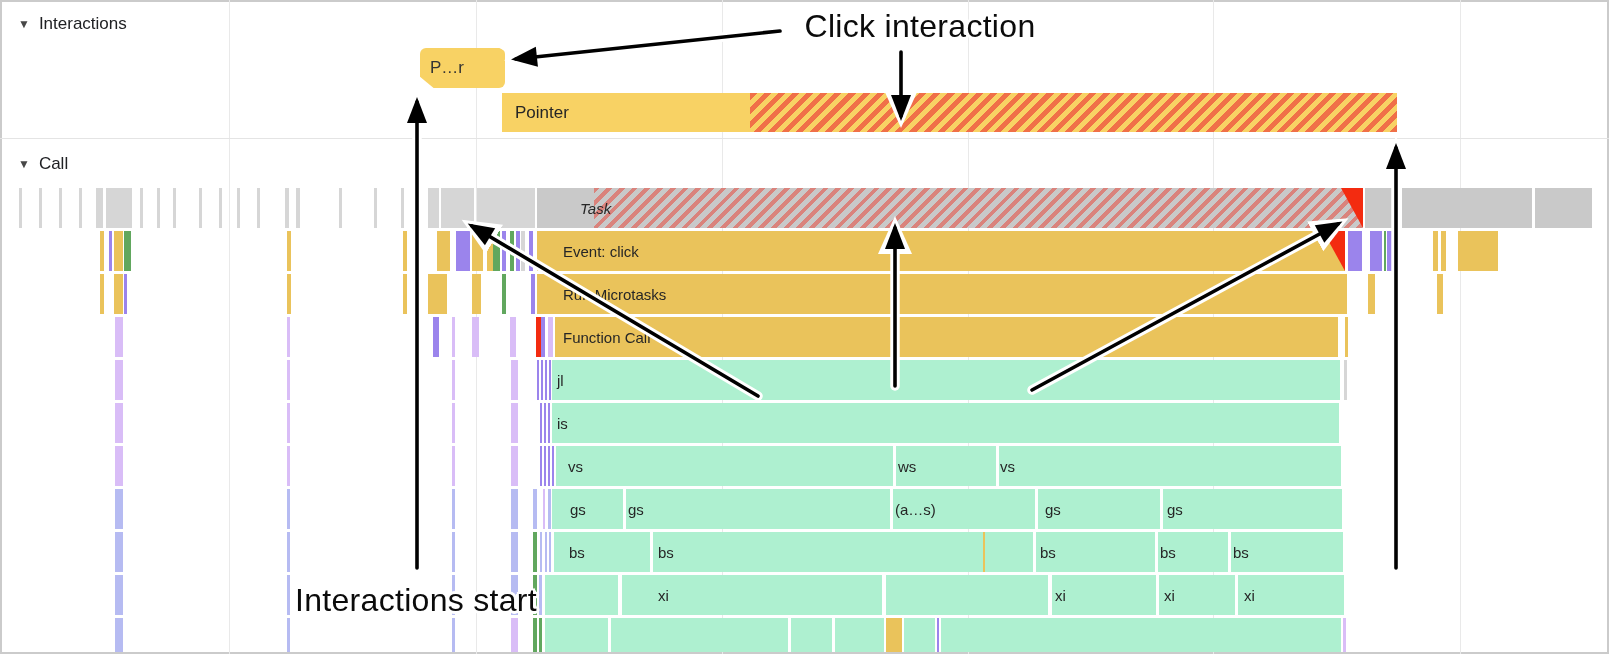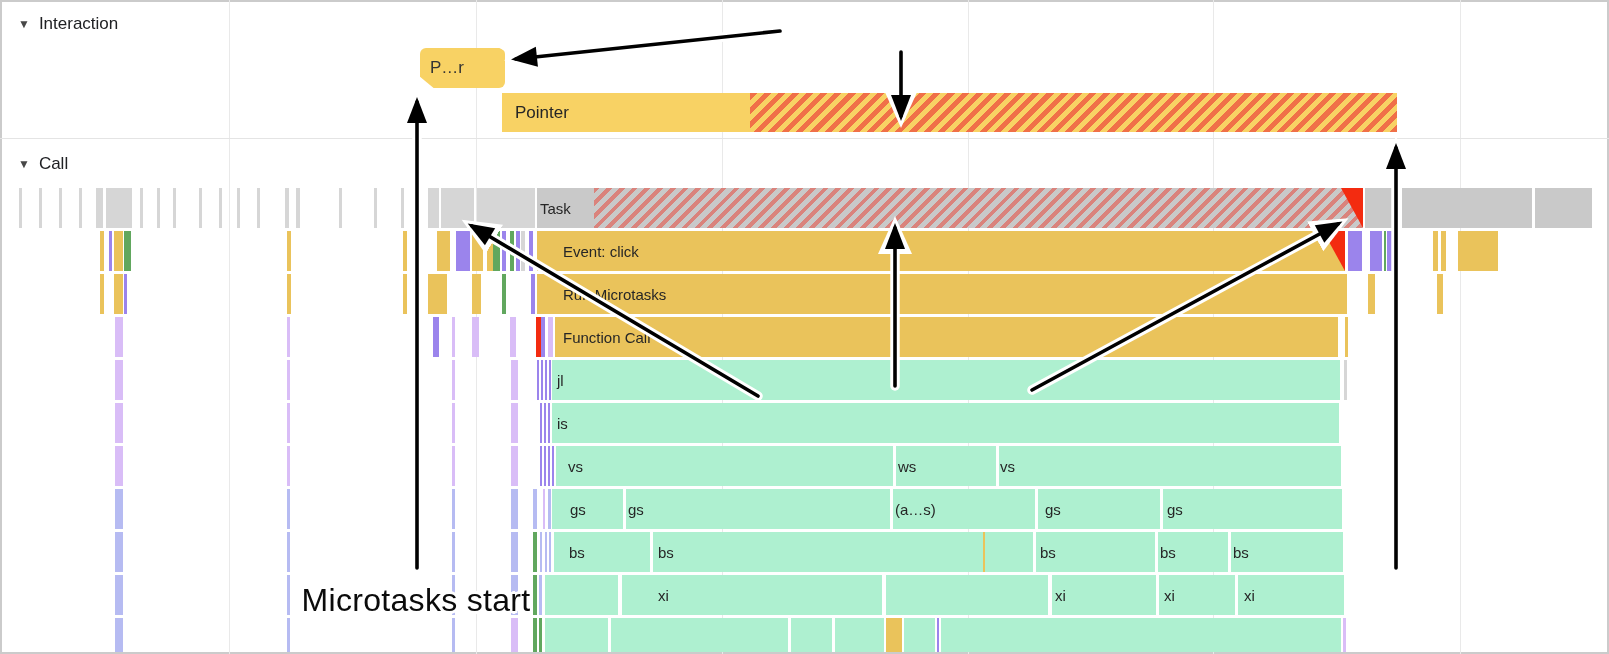--- a/index.html
+++ b/index.html
@@ -35,21 +35,21 @@
       <div class="gridline" style="left: 476px;"></div>
       <div class="gridline" style="left: 722px;"></div>
       <div class="gridline" style="left: 968px;"></div>
       <div class="gridline" style="left: 1213px;"></div>
       <div class="gridline" style="left: 1460px;"></div>
     </div>
   <div class="divider" style="top:138px"></div>
 
   <div class="track-header" style="left:18px;top:14px">
     <span class="tri-collapse">▼</span>
-    <span>Interaction</span>
+    <span>Interactions</span>
   </div>
 
   <div class="track-header" style="left:18px;top:154px">
     <span class="tri-collapse">▼</span>
     <span>Call</span>
   </div>
 
   <div id="pill">
     <span>P…r</span>
   </div>
@@ -78,21 +78,21 @@
       <div class="bar" style="left: 401px; top: 188px; width: 3px; height: 40px; background: rgb(214, 214, 214);"></div>
       <div class="bar" style="left: 428px; top: 188px; width: 11px; height: 40px; background: rgb(214, 214, 214);"></div>
       <div class="bar" style="left: 441px; top: 188px; width: 33px; height: 40px; background: rgb(214, 214, 214);"></div>
       <div class="bar" style="left: 477px; top: 188px; width: 58px; height: 40px; background: rgb(214, 214, 214);"></div>
       <div class="bar" style="left: 537px; top: 188px; width: 57px; height: 40px; background: rgb(201, 201, 201);"></div>
       <div class="bar hatch-red" style="left: 594px; top: 188px; width: 769px; height: 40px;"></div>
       <div class="bar tri-red" style="left: 1341px; top: 188px; width: 22px; height: 40px;"></div>
       <div class="bar" style="left: 1365px; top: 188px; width: 27px; height: 40px; background: rgb(201, 201, 201);"></div>
       <div class="bar" style="left: 1402px; top: 188px; width: 130px; height: 40px; background: rgb(201, 201, 201);"></div>
       <div class="bar" style="left: 1535px; top: 188px; width: 57px; height: 40px; background: rgb(201, 201, 201);"></div>
-      <div class="bar-label" style="left: 540px; top: 200.5px; font-size: 15px;">Task</div>
+      <div class="bar-label" style="left: 580px; top: 200.5px; font-size: 15px; font-style: italic;">Task</div>
       <div class="bar" style="left: 100px; top: 231px; width: 4px; height: 40px; background: rgb(234, 195, 91);"></div>
       <div class="bar" style="left: 109px; top: 231px; width: 3px; height: 40px; background: rgb(155, 132, 236);"></div>
       <div class="bar" style="left: 114px; top: 231px; width: 9px; height: 40px; background: rgb(234, 195, 91);"></div>
       <div class="bar" style="left: 124px; top: 231px; width: 7px; height: 40px; background: rgb(97, 167, 94);"></div>
       <div class="bar" style="left: 287px; top: 231px; width: 4px; height: 40px; background: rgb(234, 195, 91);"></div>
       <div class="bar" style="left: 403px; top: 231px; width: 4px; height: 40px; background: rgb(234, 195, 91);"></div>
       <div class="bar" style="left: 437px; top: 231px; width: 13px; height: 40px; background: rgb(234, 195, 91);"></div>
       <div class="bar" style="left: 456px; top: 231px; width: 14px; height: 40px; background: rgb(155, 132, 236);"></div>
       <div class="bar" style="left: 472px; top: 231px; width: 11px; height: 40px; background: rgb(234, 195, 91);"></div>
       <div class="bar" style="left: 487px; top: 231px; width: 6px; height: 40px; background: rgb(234, 195, 91);"></div>
@@ -235,21 +235,22 @@
       <div class="bar" style="left: 832px; top: 618px; width: 3px; height: 34px; background: rgb(255, 255, 255);"></div>
       <div class="bar" style="left: 884px; top: 618px; width: 2px; height: 34px; background: rgb(255, 255, 255);"></div>
       <div class="bar" style="left: 902px; top: 618px; width: 2px; height: 34px; background: rgb(255, 255, 255);"></div>
       <div class="bar" style="left: 886px; top: 618px; width: 16px; height: 34px; background: rgb(234, 195, 91);"></div>
       <div class="bar" style="left: 935px; top: 618px; width: 2px; height: 34px; background: rgb(255, 255, 255);"></div>
       <div class="bar" style="left: 939px; top: 618px; width: 2px; height: 34px; background: rgb(255, 255, 255);"></div>
       <div class="bar" style="left: 937px; top: 618px; width: 2px; height: 34px; background: rgb(155, 132, 236);"></div>
       <div class="bar" style="left: 1343px; top: 618px; width: 3px; height: 34px; background: rgb(217, 189, 247);"></div>
     </div>
 
-  <div class="annotation" style="left:416px;top:582px">Microtasks start</div>
+  <div class="annotation" style="left:920px;top:8px">Click interaction</div>
+  <div class="annotation" style="left:416px;top:582px">Interactions start</div>
 
   <svg id="arrows" width="1609" height="654">
     <defs>
       <marker id="hw" markerUnits="userSpaceOnUse" markerWidth="44" markerHeight="44" refX="26" refY="22" orient="auto">
         <path d="M0,5 L38,22 L0,39 Z" fill="#ffffff"></path>
       </marker>
       <marker id="hb" markerUnits="userSpaceOnUse" markerWidth="44" markerHeight="44" refX="26" refY="22" orient="auto">
         <path d="M5,12 L31,22 L5,32 Z" fill="#000000"></path>
       </marker>
     </defs>

